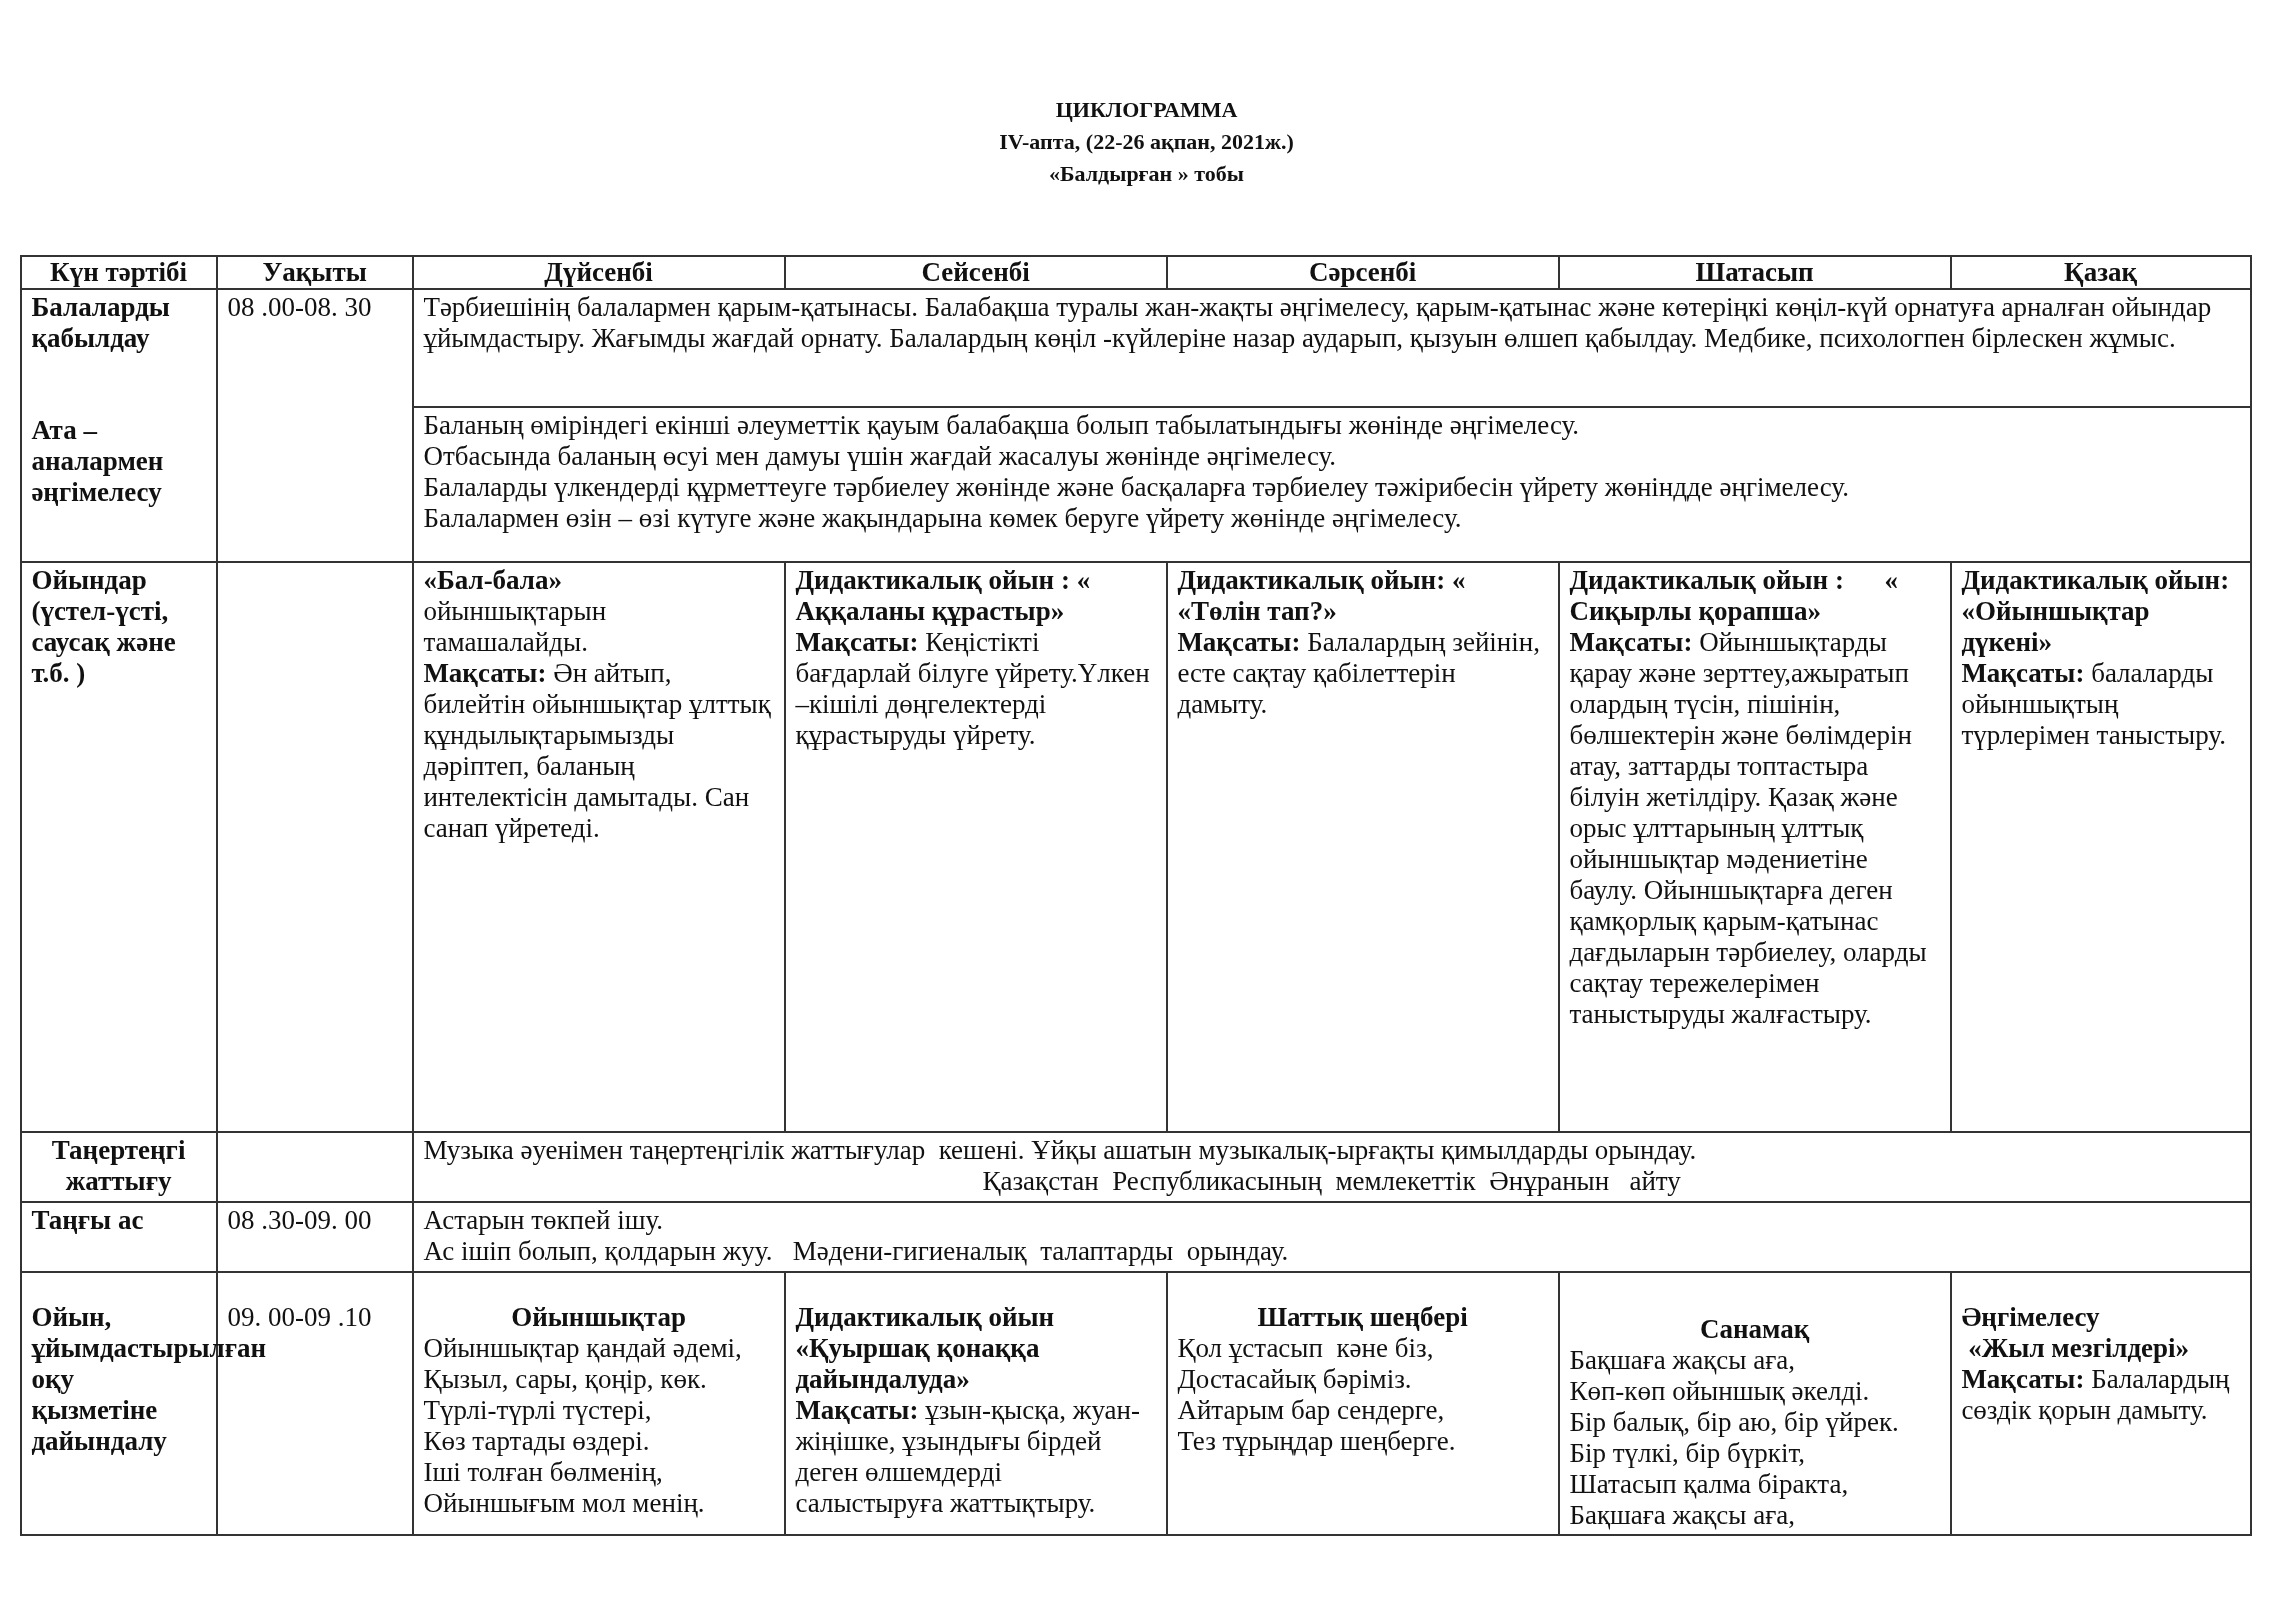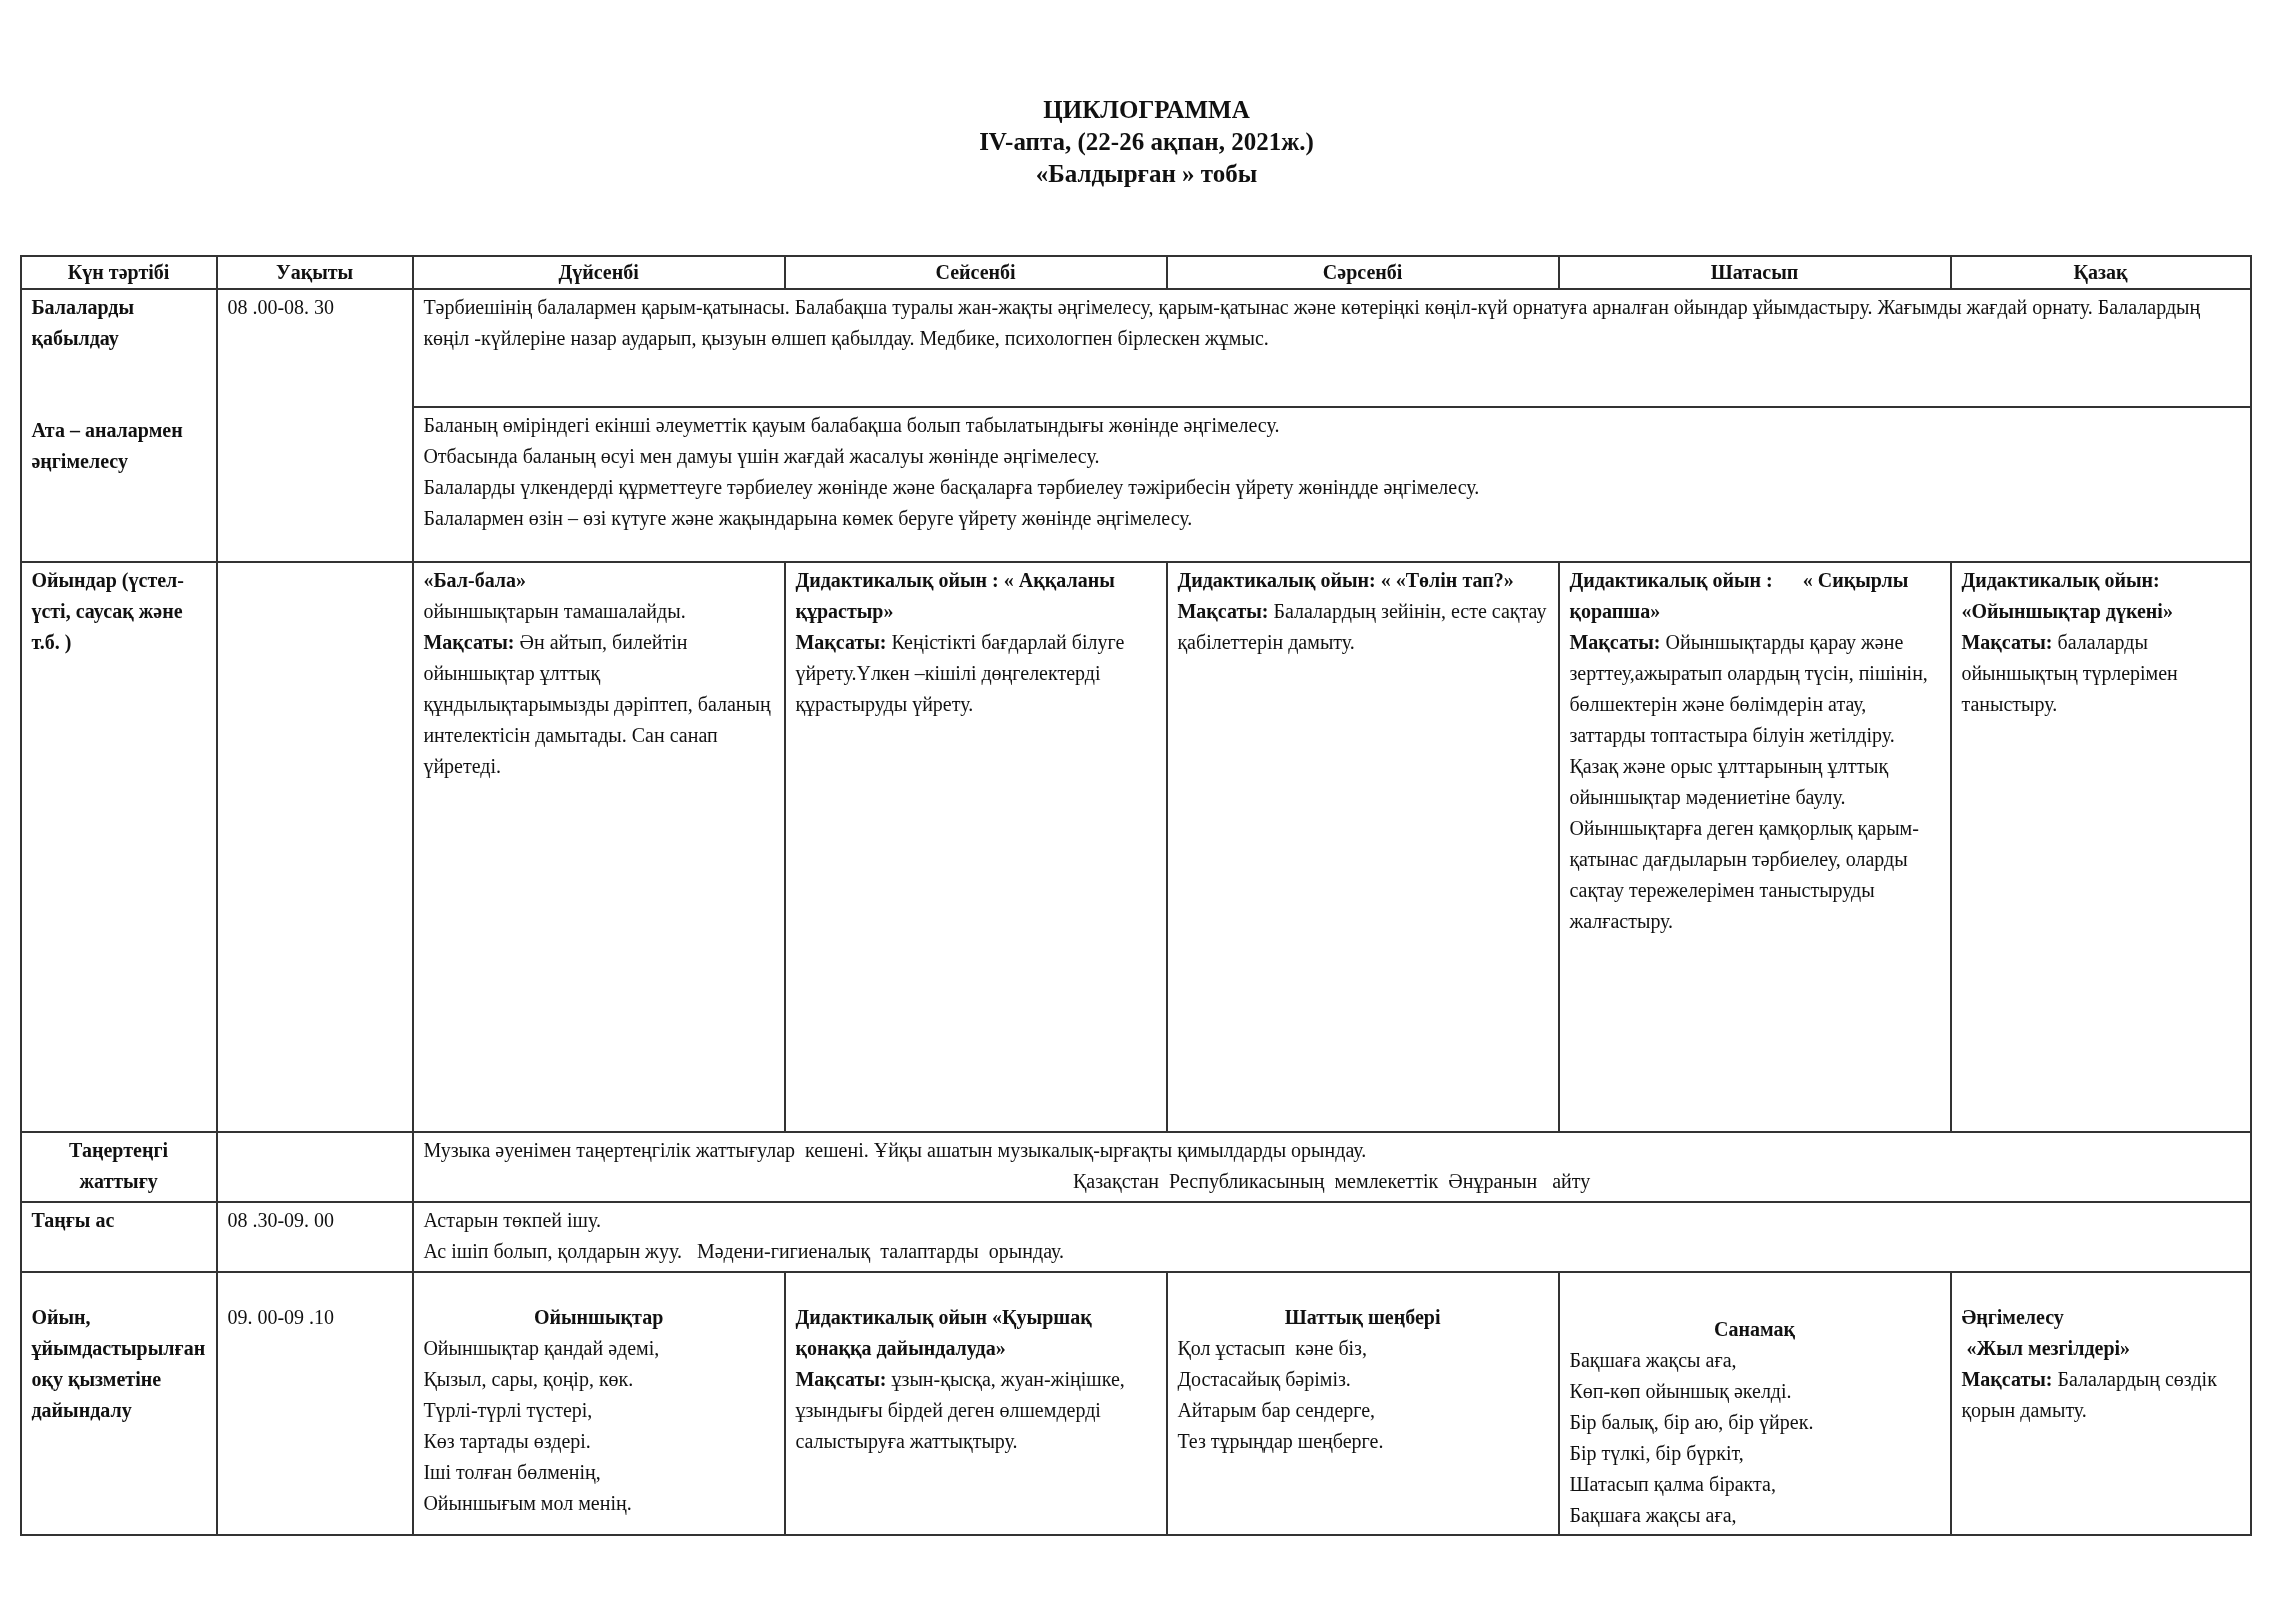--- a/index.html
+++ b/index.html
@@ -1,22 +1,22 @@
 <!DOCTYPE html>
 <html><head>
 <meta charset="utf-8">
 <style>
   html, body { margin: 0; padding: 0; background: #ffffff; }
   body { width: 2293px; height: 1621px; position: relative; overflow: hidden;
          font-family: "Liberation Serif", "DejaVu Serif", serif; color: #111; }
   .header { position: absolute; top: 94px; left: 0; width: 2293px; text-align: center;
-            font-weight: bold; font-size: 25px; line-height: 32px; }
+            font-weight: bold; font-size: 22px; line-height: 32px; }
   .header .italic { }
   table.cyc { position: absolute; left: 19.6px; top: 255px; width: 2231px;
-              border-collapse: collapse; table-layout: fixed; font-size: 20px; line-height: 31px; }
+              border-collapse: collapse; table-layout: fixed; font-size: 27px; line-height: 31px; }
   table.cyc td, table.cyc th { border: 2px solid #333; vertical-align: top; padding: 2px 9.8px 3.9px 9.8px; }
   table.cyc th { font-weight: bold; text-align: center; padding-top: 0; padding-bottom: 0; height: 31px; }
   th.left { text-align: left; }
   .b { font-weight: bold; }
   .center { text-align: center; }
   .line { display: block; }
   .gap { height: 61px; }
   .nb { white-space: pre-wrap; }
 </style>
 </head>

